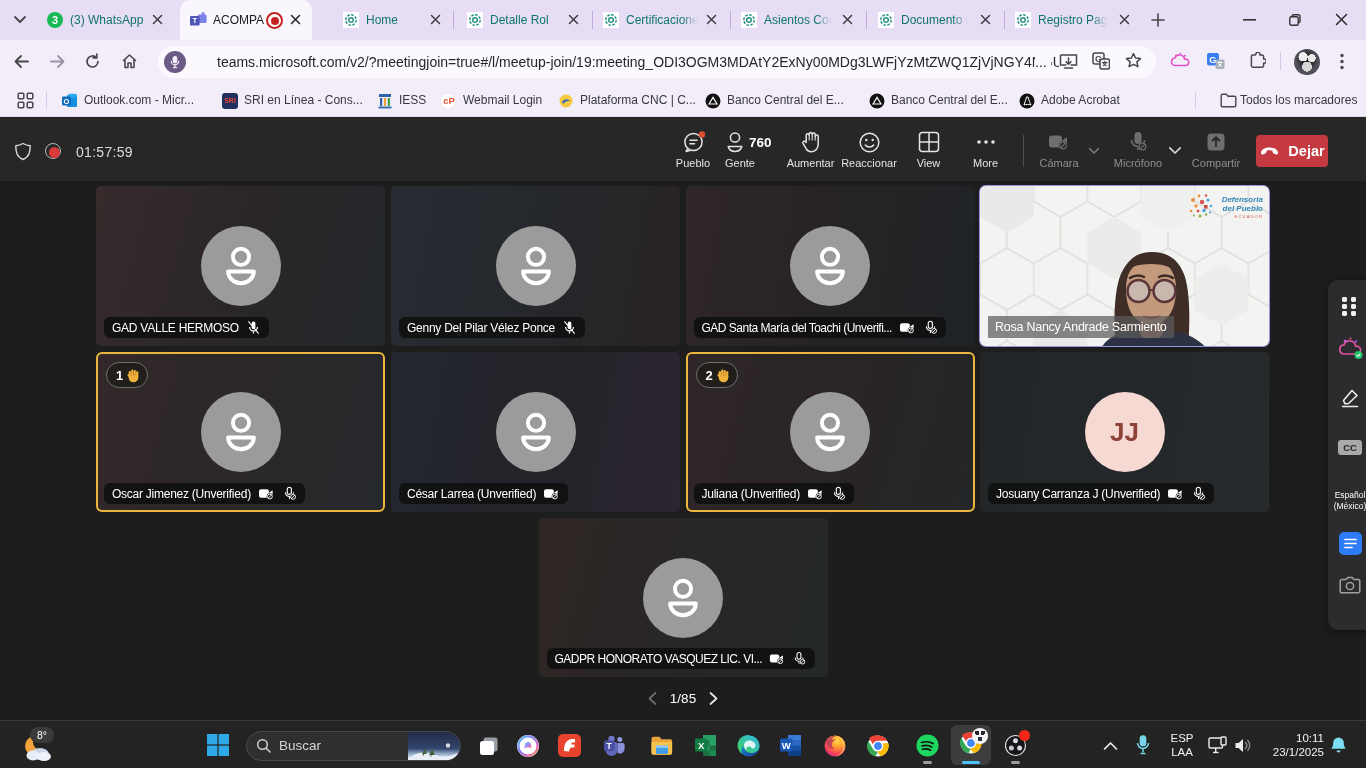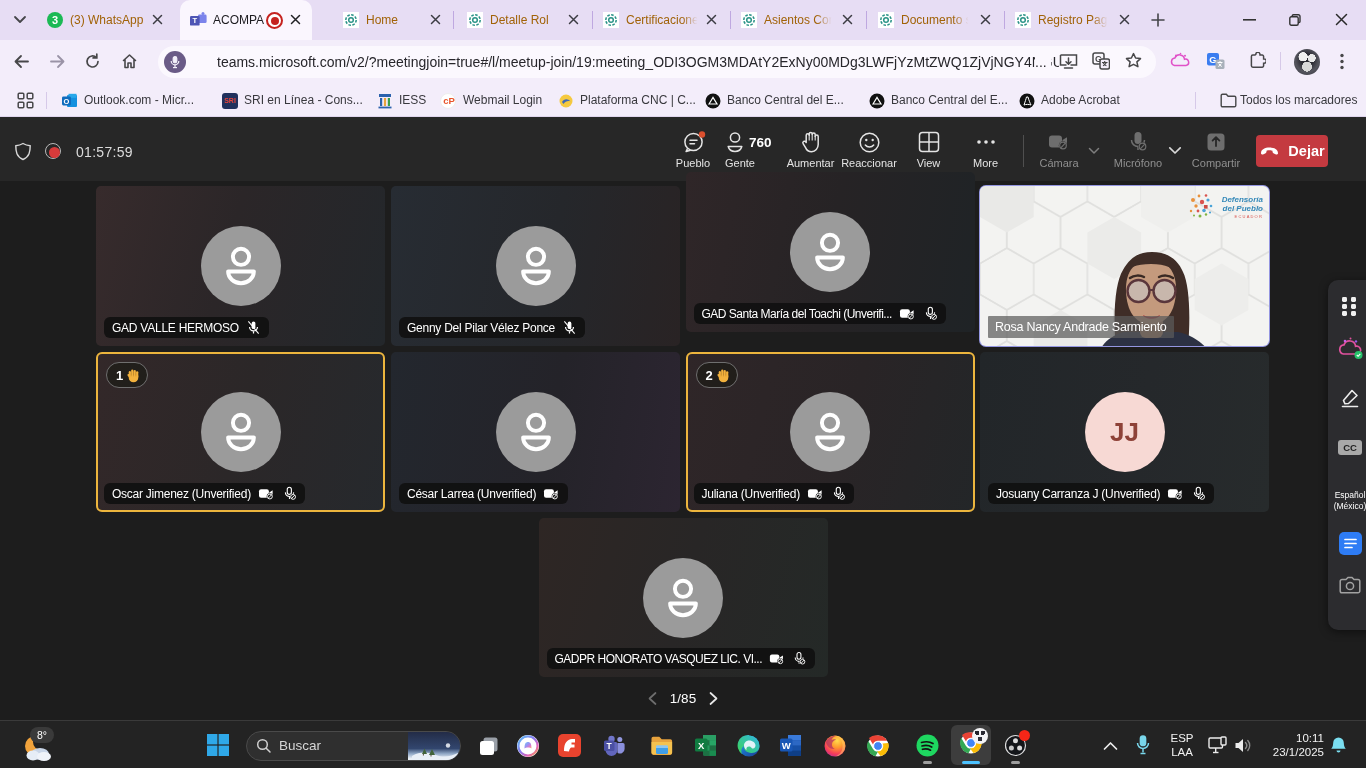--- a/index.html
+++ b/index.html
@@ -3,21 +3,21 @@
 <meta charset="utf-8">
 <style>
   * { margin:0; padding:0; box-sizing:border-box; }
   html,body { width:1366px; height:768px; overflow:hidden; font-family:"Liberation Sans", sans-serif; }
   body { background:#1d1d1d; position:relative; }
   .abs { position:absolute; }
   
   #tabbar { position:absolute; left:0; top:0; width:1366px; height:40px; background:#e7ddf4; }
   #toolbar { position:absolute; left:0; top:40px; width:1366px; height:44px; background:#f3edfa; }
   #bookbar { position:absolute; left:0; top:84px; width:1366px; height:33px; background:#f3edfa; border-bottom:1px solid #e0d6ee; }
-  .tabtxt { position:absolute; top:13px; font-size:12px; color:#a16207; white-space:nowrap; overflow:hidden; }
+  .tabtxt { position:absolute; top:13px; font-size:12px; color:#0f766e; white-space:nowrap; overflow:hidden; }
   .tabx { position:absolute; top:13px; font-size:12px; color:#3c3c43; }
   .tabsep { position:absolute; top:11px; width:1px; height:18px; background:#bfa8e0; }
   .bkitem { position:absolute; top:9px; font-size:12px; color:#38383d; white-space:nowrap; }
   
   #thead { position:absolute; left:0; top:117px; width:1366px; height:64px; background:#272727; }
   .tbtn { position:absolute; top:12px; text-align:center; color:#e4e4e4; font-size:11px; }
   .tbtn .ic { height:26px; display:flex; align-items:center; justify-content:center; }
   .tbtn .lb { margin-top:2px; }
   .dim { color:#8f8f8f; }
   
@@ -462,21 +462,21 @@
 <div class="tile" style="left:391px;top:186px;background:linear-gradient(100deg,#272c33 0%,#25272b 55%,#292324 100%);">
   <div class="avatar">
       <svg width="54" height="54" viewBox="0 0 44 44">
         <use href="#person"></use>
       </svg>
     </div>
   <div class="lbl">Genny Del Pilar Vélez Ponce <svg width="15" height="15" viewBox="0 0 16 16">
         <use href="#micslash"></use>
       </svg></div>
 </div>
-<div class="tile" style="left:685.5px;top:172px;background:linear-gradient(100deg,#2f2628 0%,#262325 50%,#1f2326 100%);">
+<div class="tile" style="left:685.5px;top:186px;background:linear-gradient(100deg,#2f2628 0%,#262325 50%,#1f2326 100%);">
   <div class="avatar">
       <svg width="54" height="54" viewBox="0 0 44 44">
         <use href="#person"></use>
       </svg>
     </div>
   <div class="lbl" style="letter-spacing:-0.5px;">GAD Santa María del Toachi (Unverifi... <svg width="17" height="15" viewBox="0 0 18 16">
         <use href="#camoff"></use>
       </svg> <svg width="15" height="15" viewBox="0 0 16 16">
         <use href="#micoff"></use>
       </svg></div>

